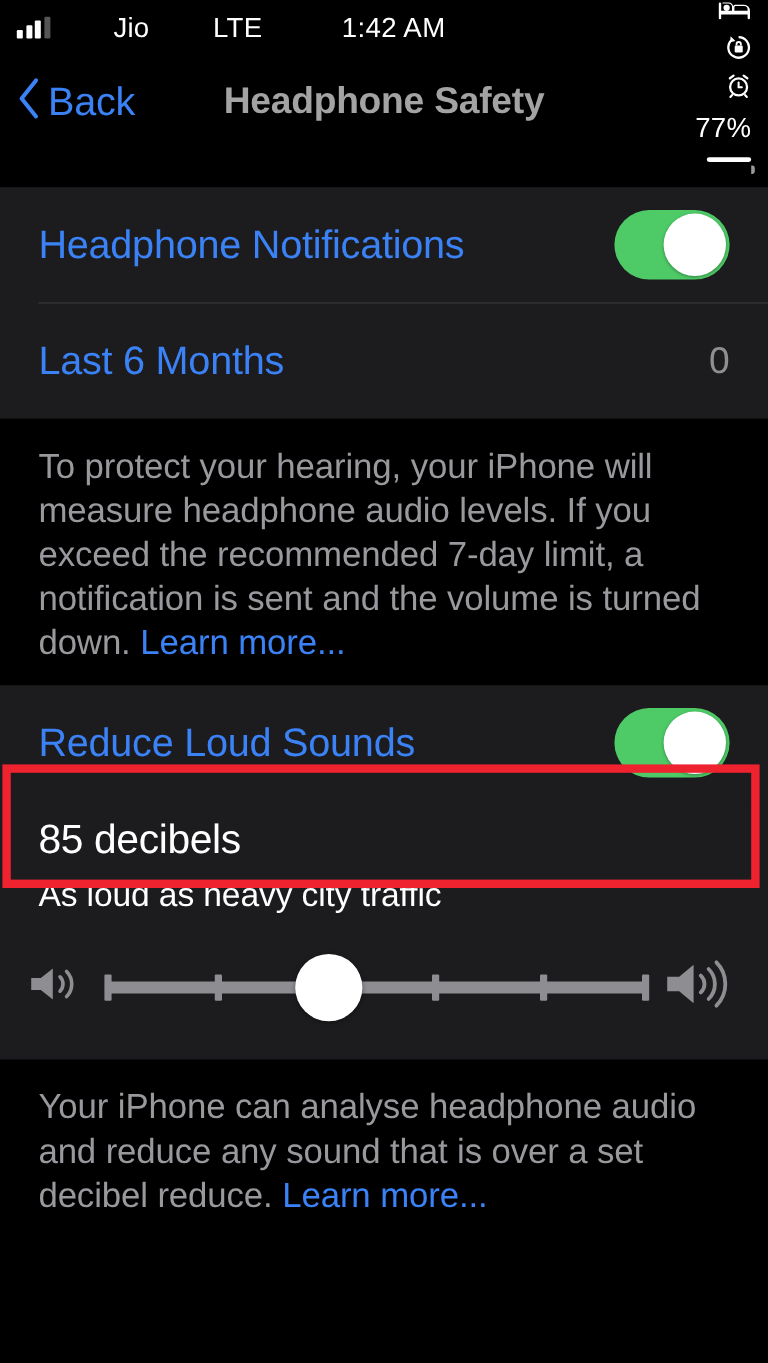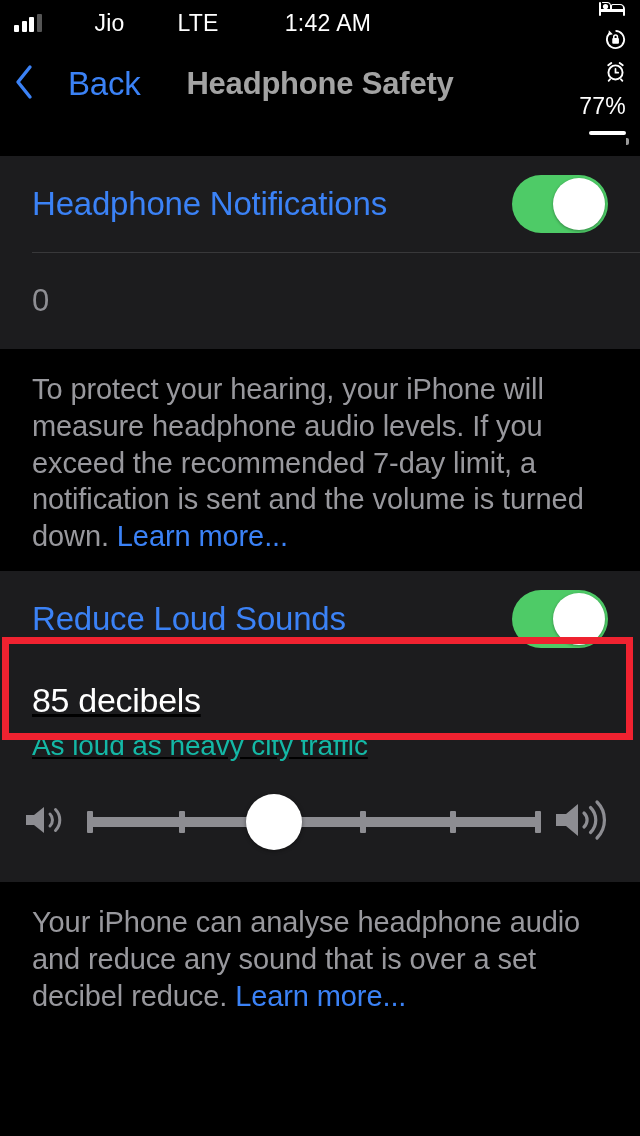--- a/index.html
+++ b/index.html
@@ -37,21 +37,21 @@
   .battery .cap{ position:absolute; right:-5px; top:5px; width:3px; height:7px; background:#fff; border-radius:0 2px 2px 0; opacity:.6; }
 
   
   .navbar{ position:relative; height:110px; }
   .back{
     position:absolute; left:14px; top:18px;
     display:flex; align-items:center; gap:6px;
     color:#3b82f6; cursor:pointer;
   }
   .back .chev{ display:block; }
-  .back-label{ font-size:33px; letter-spacing:-0.2px;margin-left:28px; }
+  .back-label{ font-size:33px; letter-spacing:-0.2px; }
   .nav-title{
     position:absolute; left:0; right:0; top:20px;
     text-align:center; color:#a3a3a3;
     font-size:31px; font-weight:bold; letter-spacing:-0.2px;
   }
 
   
   .group{ background:#1c1c1e; }
   .row{
     position:relative; min-height:96px;
@@ -75,23 +75,23 @@
 
   
   .footer{
     padding:22px 32px 16px 32px;
     color:#98989d; font-size:29px; line-height:1.27;
     letter-spacing:-0.1px; background:#000;
   }
   .footer a{ color:#3b82f6; text-decoration:none; cursor:pointer; }
 
   
-  .db-block{ background:#1c1c1e; padding:14px 32px 0 32px;text-decoration:underline; }
+  .db-block{ background:#1c1c1e; padding:14px 32px 0 32px; }
   .db-value{ color:#fff; font-size:34px; letter-spacing:-0.3px; }
-  .db-caption{ color:#14b8a6; font-size:28px; margin-top:10px; letter-spacing:-0.1px; }
+  .db-caption{ color:#ffffff; font-size:28px; margin-top:10px; letter-spacing:-0.1px; }
 
   
   .slider-row{
     background:#1c1c1e;
     display:flex; align-items:center; gap:0;
     padding:34px 22px 34px 22px;
   }
   .slider-wrap{ position:relative; flex:1; height:38px; margin:0 14px; }
   .track{
     position:absolute; left:0; right:0; top:50%; transform:translateY(-50%);
@@ -177,20 +177,21 @@
 
   <div class="group">
     <div class="row">
       <span class="row-title">Headphone Notifications</span>
       <span class="toggle">
           <span class="knob"></span>
         </span>
     </div>
     <div class="sep"></div>
     <div class="row">
+      <span class="row-title">Last 6 Months</span>
       <span class="row-value">0</span>
     </div>
   </div>
 
   <div class="footer">
     <span>To protect your hearing, your iPhone will measure headphone audio levels. If you exceed the recommended 7-day limit, a notification is sent and the volume is turned down. </span><a>Learn more...</a>
   </div>
 
   <div class="group">
     <div class="row">

